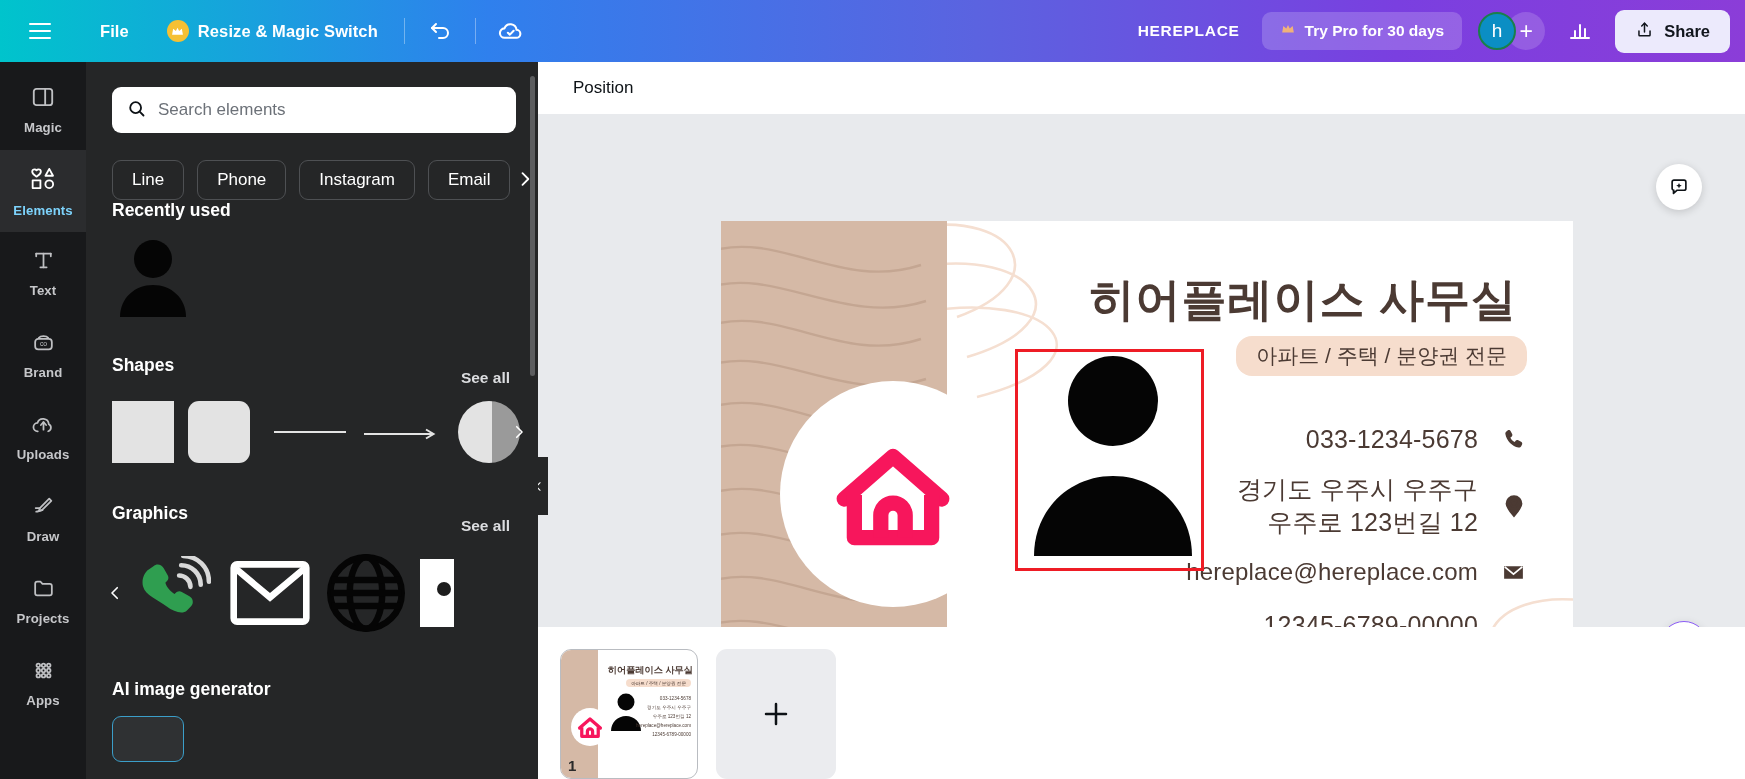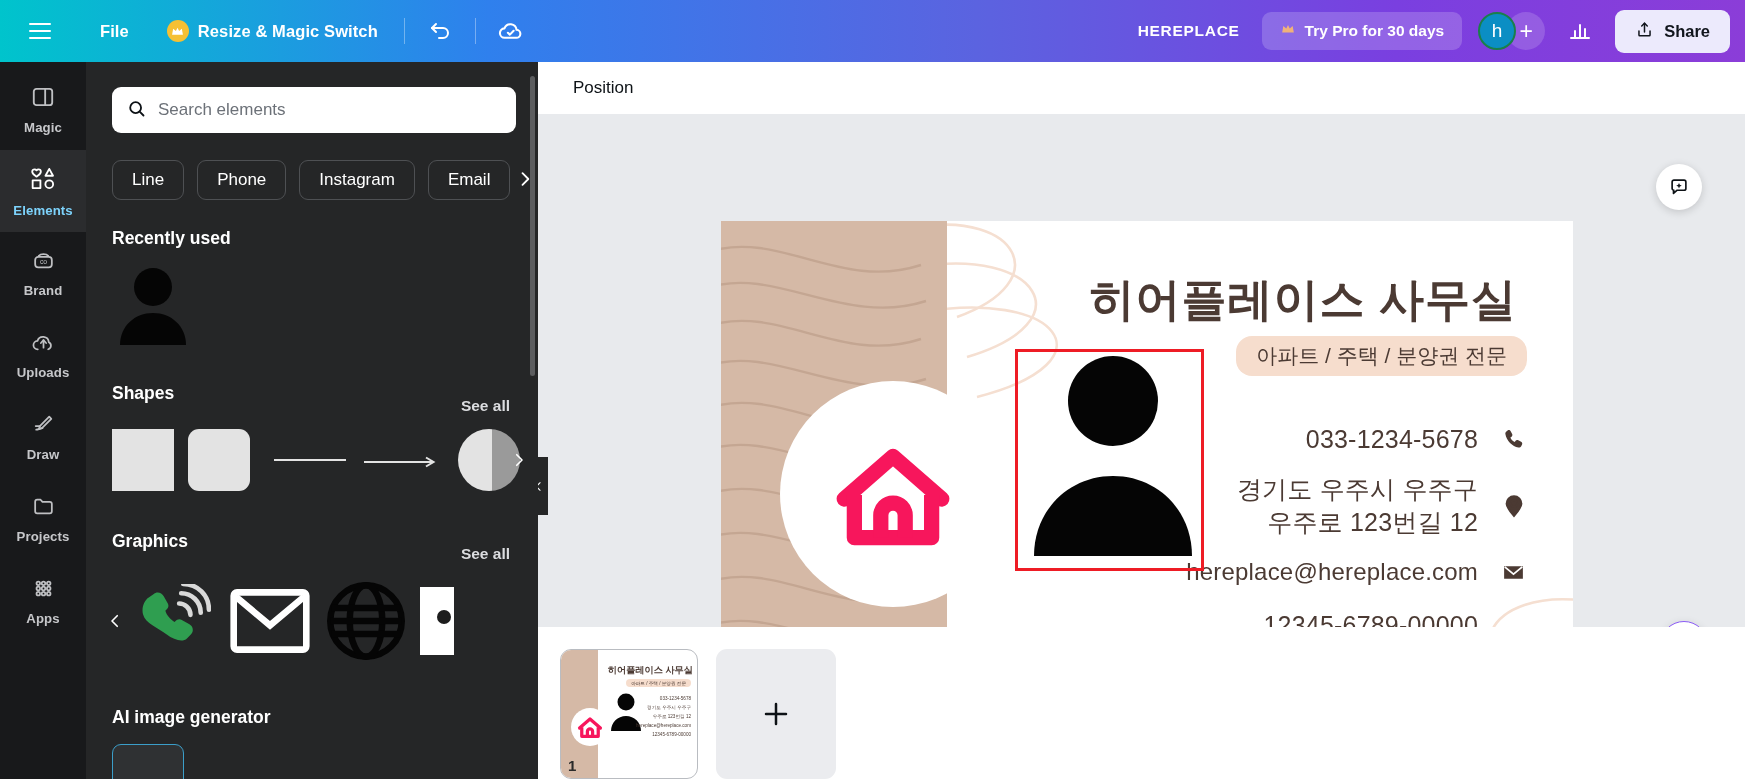--- a/index.html
+++ b/index.html
@@ -94,21 +94,21 @@
     padding:9px 19px;white-space:nowrap;cursor:pointer;background:transparent;text-align:right;
   }
   .chip-next{
     position:absolute;right:-4px;top:2px;width:34px;height:34px;display:flex;align-items:center;justify-content:center;cursor:pointer;
   }
   .chip-next svg{stroke:#fff;fill:none;stroke-width:2.2;stroke-linecap:round;stroke-linejoin:round;}
   .sec-title{color:#fff;font-size:17.5px;font-weight:700;}
   .sec-head{display:flex;align-items:center;justify-content:space-between;margin:0 28px 0 26px;}
   .see-all{color:#dcdde0;font-size:15.5px;font-weight:600;cursor:pointer;margin-top:26px;}
 
-  .recently{margin-top:28px;}
+  .recently{}
   .recent-row{margin:14px 0 0 26px;display:flex;}
   .person-thumb{width:82px;height:82px;cursor:pointer;}
 
   .shapes{margin-top:26px;}
   .shape-row{display:flex;align-items:center;gap:0;margin:12px 0 0 26px;position:relative;height:66px;}
   .sq{width:62px;height:62px;background:#e3e3e3;cursor:pointer;}
   .sq-round{width:62px;height:62px;background:#e3e3e3;border-radius:11px;margin-left:14px;cursor:pointer;}
   .line-el{width:72px;height:2px;background:#e3e3e3;margin-left:24px;cursor:pointer;}
   .arrow-el{width:76px;height:12px;margin-left:18px;cursor:pointer;}
   .circ-half{
@@ -298,20 +298,32 @@
         <svg viewBox="0 0 26 26" width="28" height="28">
           <path d="M3 6.2c0-1.3 1-2.2 2.2-2.2 .9 0 1.4.5 1.8 1 .4-.5.9-1 1.8-1C10 4 11 4.9 11 6.2c0 2-2.3 3.3-4 4.6-1.7-1.3-4-2.6-4-4.6z"></path>
           <path d="M18.8 3.6l3.5 6.4h-7z"></path>
           <rect x="3.4" y="14.2" width="7.2" height="7.2"></rect>
           <circle cx="18.8" cy="17.8" r="3.6"></circle>
         </svg>
       </span>
       <span class="rail-label">Elements</span>
     </div>
 
+    <div class="rail-item">
+      <span>
+        <svg viewBox="0 0 24 24" width="25" height="25">
+            <line x1="5" y1="5.5" x2="19" y2="5.5"></line>
+            <line x1="5" y1="5.5" x2="5" y2="8"></line>
+            <line x1="19" y1="5.5" x2="19" y2="8"></line>
+            <line x1="12" y1="5.5" x2="12" y2="18.5"></line>
+            <line x1="9" y1="18.5" x2="15" y2="18.5"></line>
+          </svg>
+      </span>
+      <span class="rail-label">Text</span>
+    </div>
 
     <div class="rail-item">
       <span>
         <svg viewBox="0 0 24 24" width="25" height="25">
             <rect x="4" y="8.5" width="16" height="10" rx="3"></rect>
             <path d="M7.5 7.5C9.3 5.2 14.7 5.2 16.5 7.5"></path>
             <text x="12" y="15.6" font-size="6.5" fill="#bfc0c3" stroke="none" text-anchor="middle" font-family="Liberation Sans">co</text>
           </svg>
       </span>
       <span class="rail-label">Brand</span>

